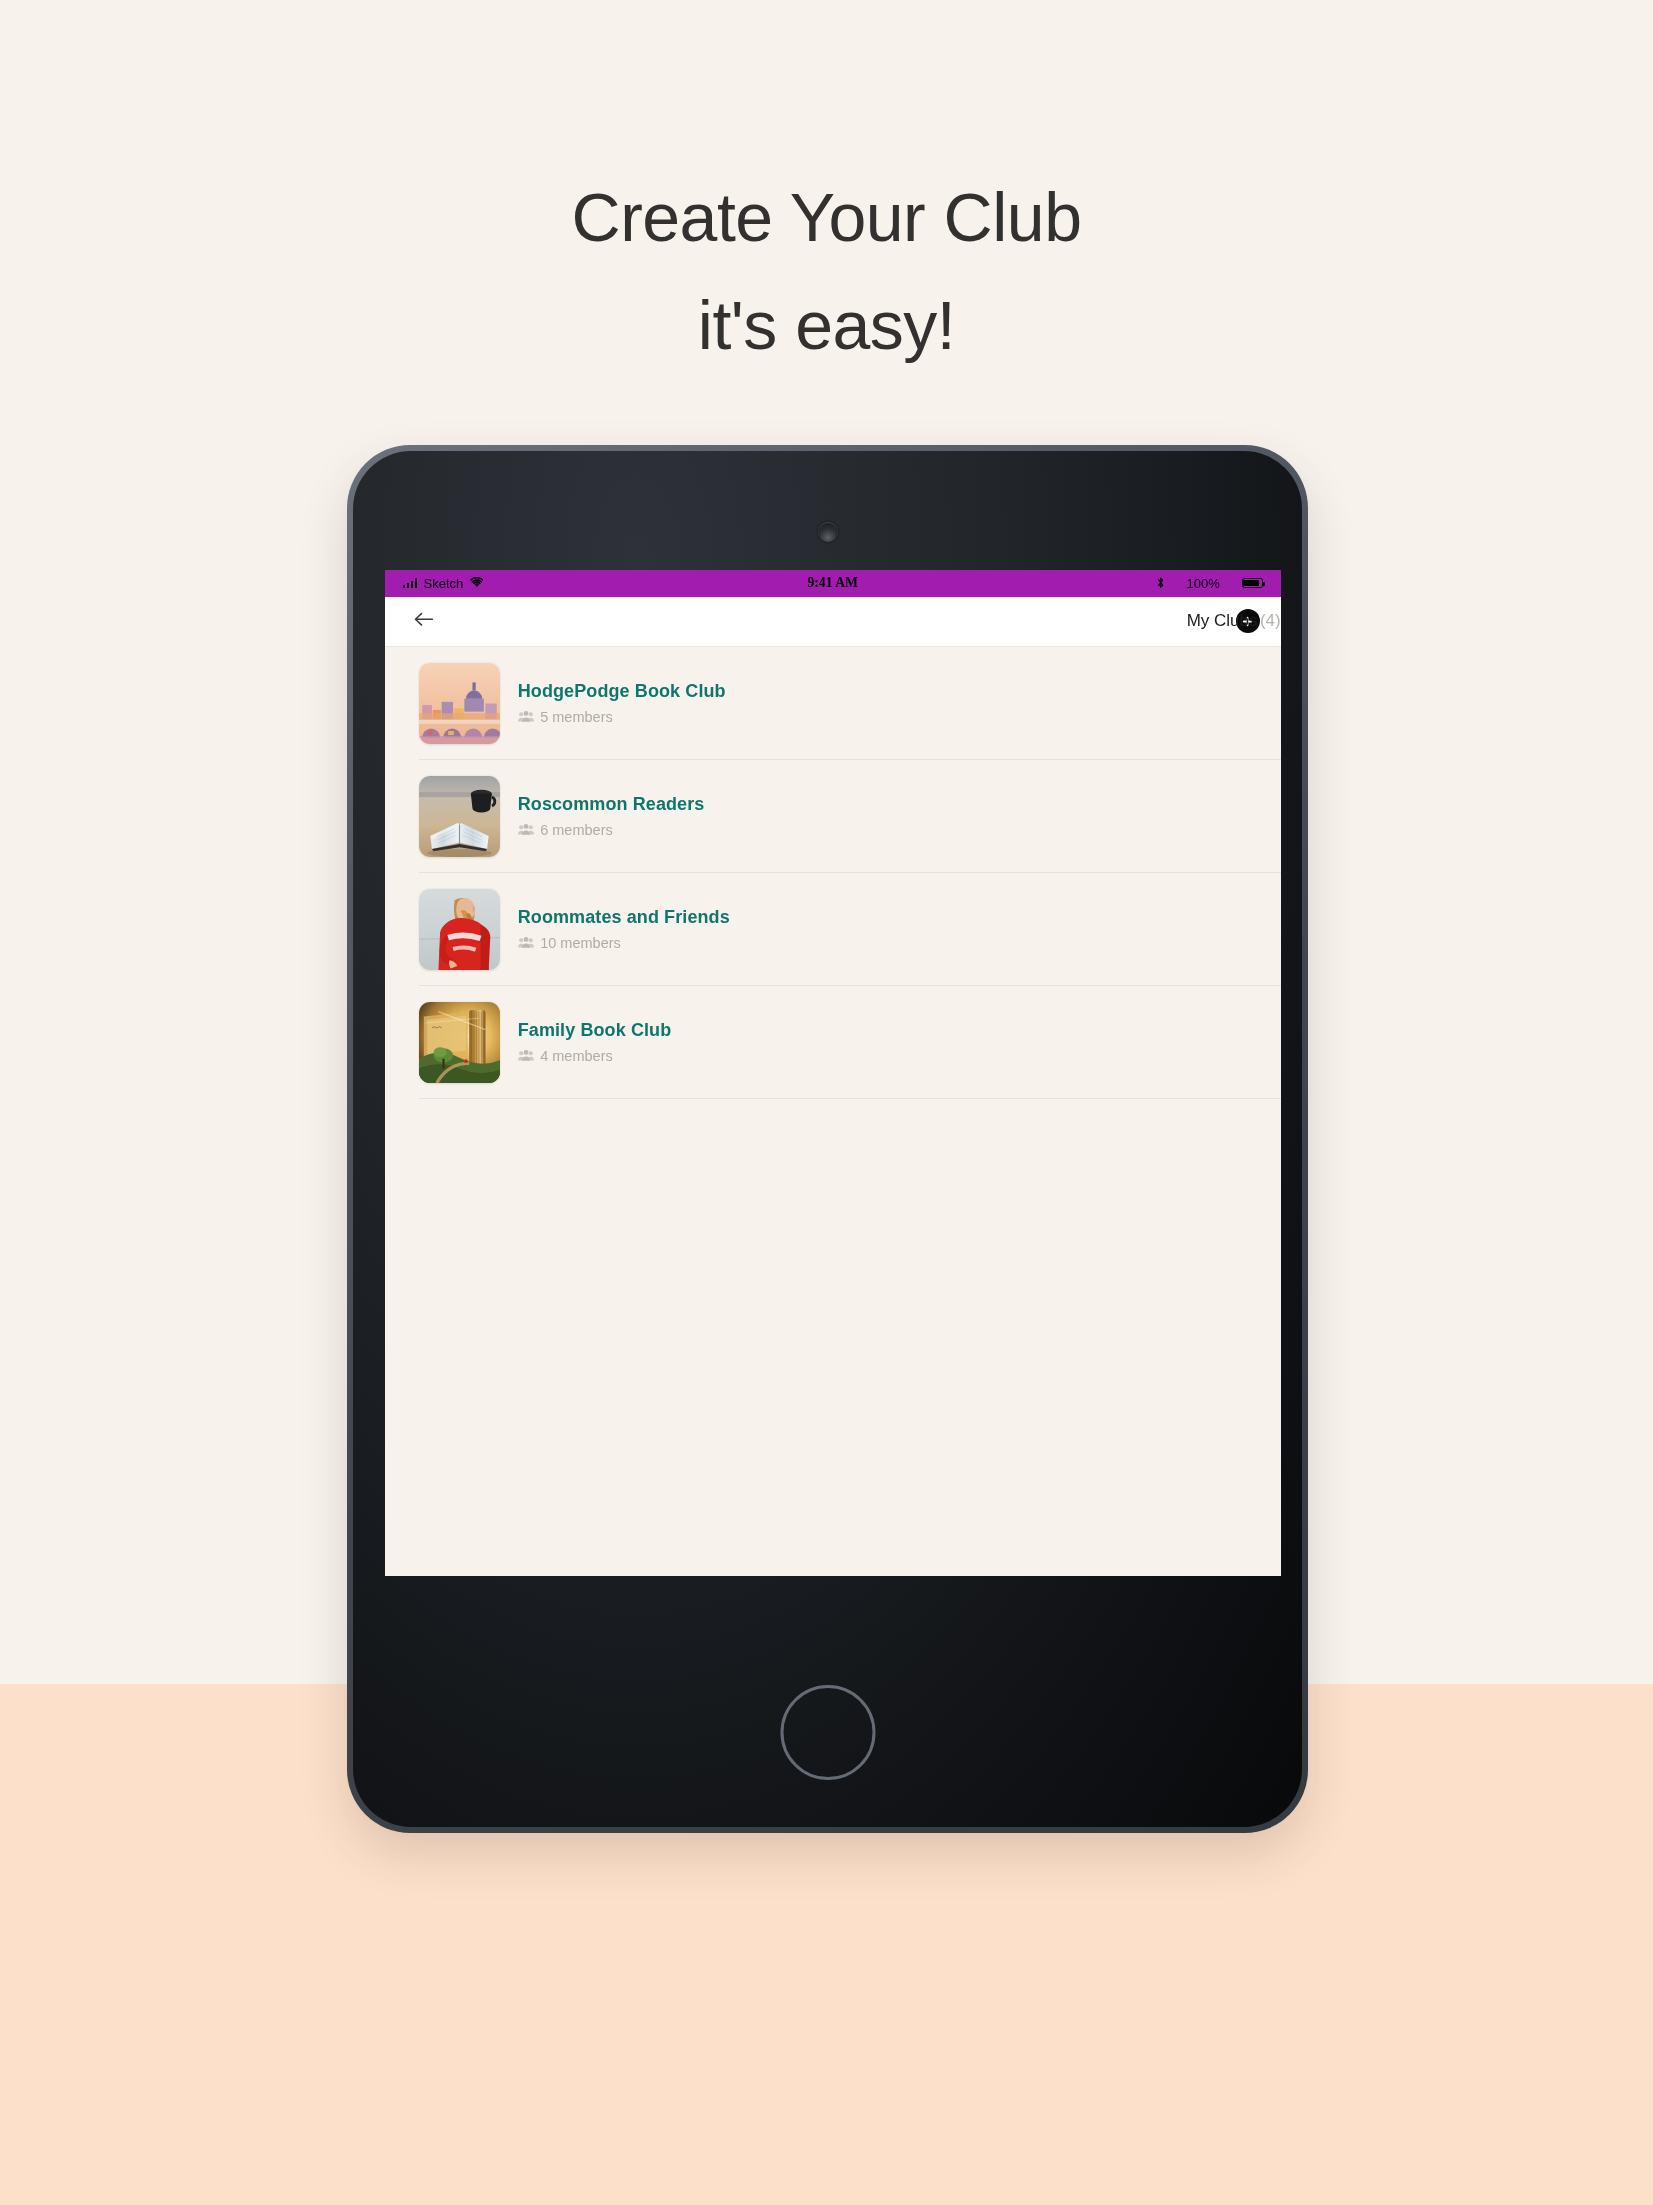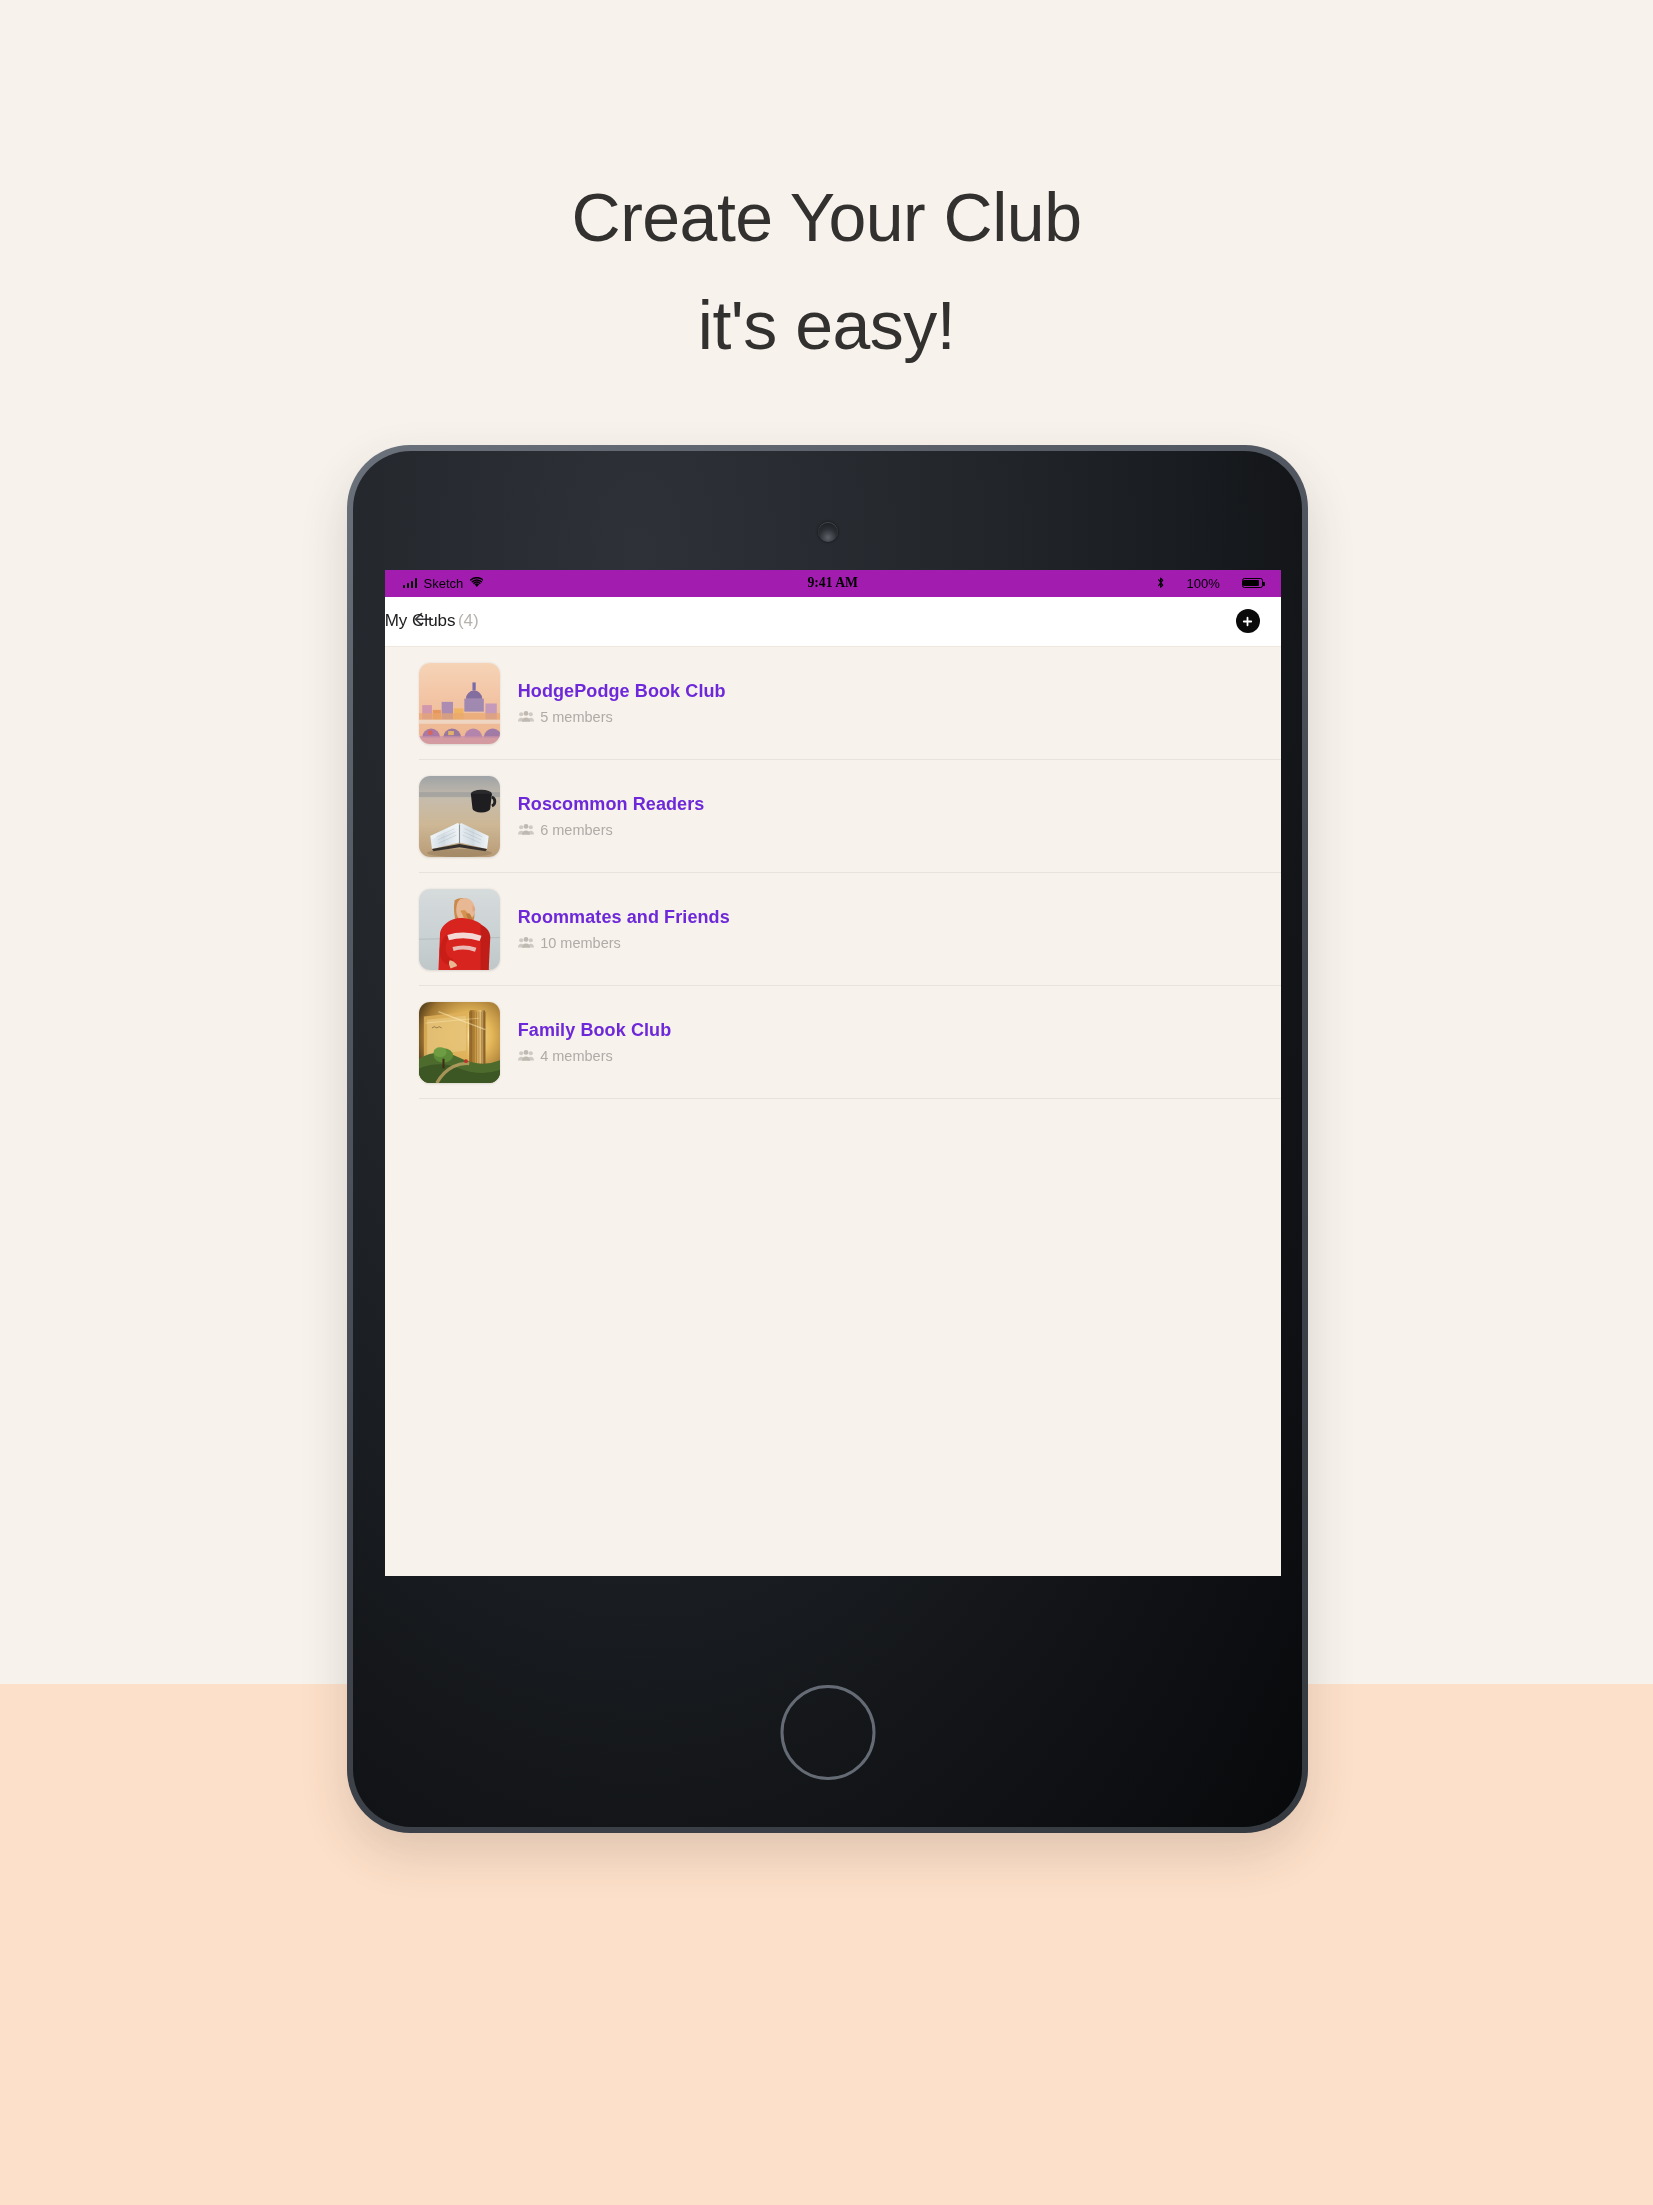--- a/index.html
+++ b/index.html
@@ -120,21 +120,21 @@
     position:relative;
     border-bottom:0.8px solid #EDE7E0;
   }
   #back-button{
     width:36px; height:36px;
     display:flex; align-items:center; justify-content:center;
     cursor:pointer; background:none; border:none;
   }
   #nav-title{
     position:absolute; left:0; right:0;
-    text-align:left;
+    text-align:right;
     font-size:17px; color:#1C1C1E; font-weight:500;
     pointer-events:none;
   }
   #nav-title .count{ color:#B6B2AE; font-weight:400; margin-left:2.4px; }
   #add-button{
     margin-left:auto;
     width:24px; height:24px; border-radius:50%;
     background:#0A0A0A;
     display:flex; align-items:center; justify-content:center;
     cursor:pointer; border:none;
@@ -159,21 +159,21 @@
     width:81px; height:81px;
     border-radius:11.3px;
     flex:0 0 auto;
     overflow:hidden;
     position:relative;
     box-shadow:0 0.8px 2.4px rgba(0,0,0,0.12);
   }
   .club-thumb svg{ display:block; width:100%; height:100%; }
   .club-meta{ margin-left:18px; display:flex; flex-direction:column; gap:7.3px; }
   .club-name{
-    font-size:18px; font-weight:700; color:#6d28d9; letter-spacing:0.1px;
+    font-size:18px; font-weight:700; color:#0f766e; letter-spacing:0.1px;
   }
   .club-members{
     display:flex; align-items:center; gap:6.5px;
     font-size:14.5px; color:#AFABA6; font-weight:400;
   }
   .members-icon{ display:block; }
 </style>
 </head>
 <body>
 

